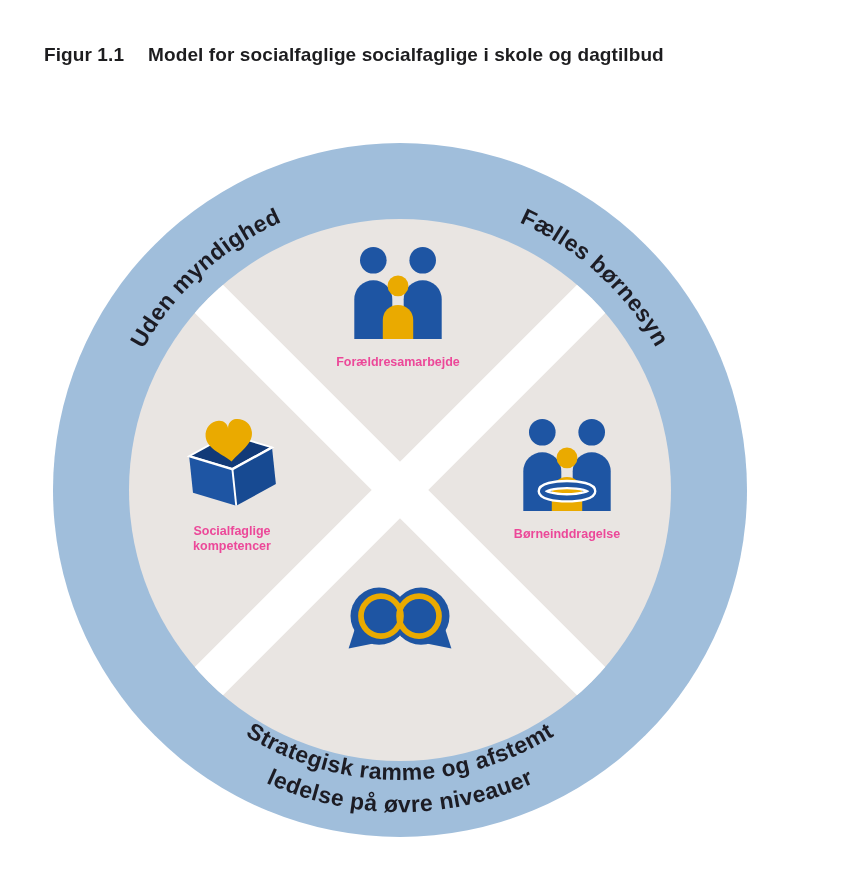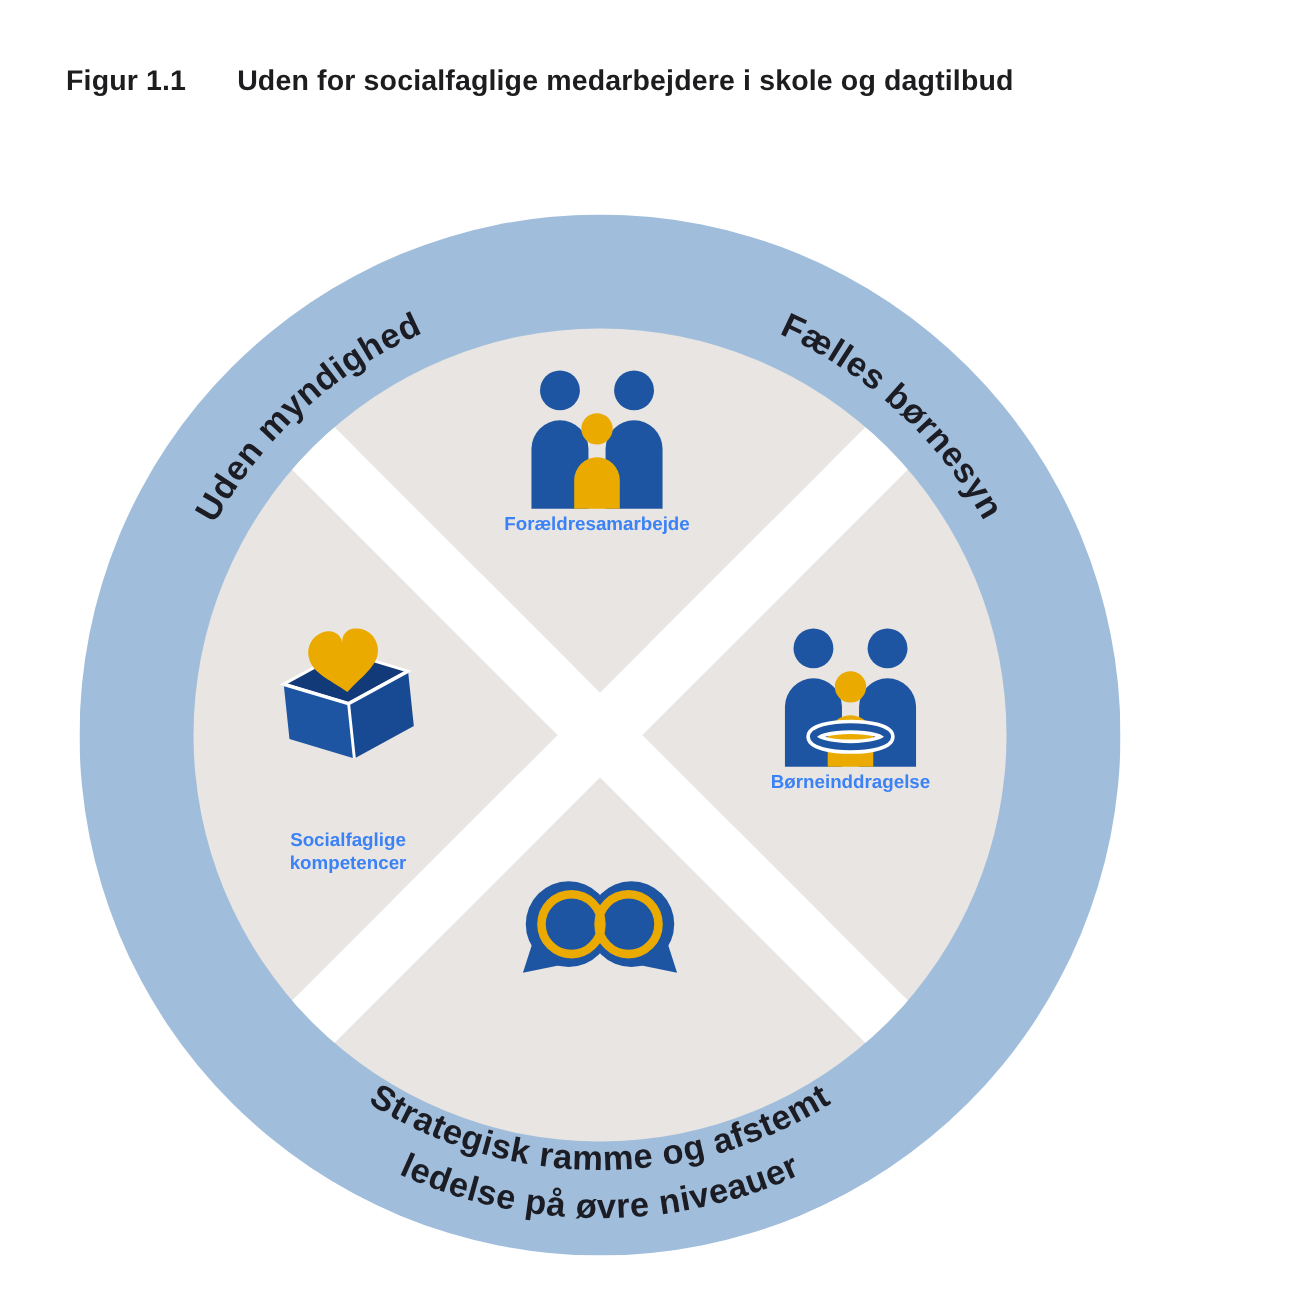--- a/index.html
+++ b/index.html
@@ -3,48 +3,48 @@
 <meta charset="utf-8">
 <style>
   html,body{margin:0;padding:0;}
   body{
     width:864px;height:872px;position:relative;overflow:hidden;
     background:#ffffff;
     font-family:"Liberation Sans", sans-serif;
   }
   .figure-header{
     position:absolute;left:44px;top:44px;
-    display:flex;gap:34px;
+    display:flex;gap:24px;
     font-size:19px;font-weight:bold;color:#1d1d1f;
     letter-spacing:.1px;
   }
   .diagram{
     position:absolute;left:53px;top:143px;width:694px;height:694px;
   }
   .diagram svg.base{position:absolute;left:0;top:0;}
   .ring-text{
     font-size:23px;font-weight:bold;fill:#1c1c24;letter-spacing:.4px;
     font-family:"Liberation Sans", sans-serif;
   }
   .quad{
     position:absolute;display:flex;flex-direction:column;align-items:center;
     text-align:center;
   }
   .quad .label{
-    margin-top:1px;
-    font-size:12.5px;font-weight:600;color:#3b82f6;line-height:15px;
+    margin-top:14px;
+    font-size:12.5px;font-weight:600;color:#ec4899;line-height:15px;
     white-space:nowrap;
   }
 </style>
 </head>
 <body>
 
 <div class="figure-header">
   <span>Figur 1.1</span>
-  <span>Uden for socialfaglige medarbejdere i skole og dagtilbud</span>
+  <span>Model for socialfaglige socialfaglige i skole og dagtilbud</span>
 </div>
 
 <div class="diagram">
 
   <svg class="base" viewBox="0 0 694 694" width="694" height="694">
     <defs>
       <clipPath id="innerClip">
           <circle cx="347" cy="347" r="271"></circle>
         </clipPath>
       <path id="arcTL" d="M 64.0 271.2 A 293 293 0 0 1 296.1 58.5" fill="none"></path>
@@ -94,21 +94,21 @@
       <path d="M14 98 V56 A20 20 0 0 1 54 56 V98 Z" fill="#1e55a3"></path>
       <path d="M66 98 V56 A20 20 0 0 1 106 56 V98 Z" fill="#1e55a3"></path>
       <circle cx="60" cy="42" r="11" fill="#eaaa00"></circle>
       <path d="M44 98 V78 A16 16 0 0 1 76 78 V98 Z" fill="#eaaa00"></path>
       <ellipse cx="60" cy="77" rx="26" ry="7" fill="none" stroke="#ffffff" stroke-width="10"></ellipse>
       <ellipse cx="60" cy="77" rx="26" ry="7" fill="none" stroke="#1e55a3" stroke-width="5"></ellipse>
     </svg>
     <div class="label">Børneinddragelse</div>
   </div>
 
-  <div class="quad" style="left:99px;top:262px;width:160px;gap:42px;">
+  <div class="quad" style="left:99px;top:262px;width:160px;">
     <svg viewBox="0 0 130 108" width="126" height="105">
       <g transform="rotate(-6 65 62)">
         <polygon points="65,30 108,48 65,66 22,48" fill="#123a78" stroke="#ffffff" stroke-width="2"></polygon>
         <path d="M65 58 C54 48,41 42,41 30 C41 21,48 15,56 15 C61 15,65 19,65 24 C65 19,69 15,74 15 C82 15,89 21,89 30 C89 42,76 48,65 58 Z" fill="#eaaa00"></path>
         <polygon points="22,48 65,66 65,104 22,86" fill="#1e55a3"></polygon>
         <polygon points="65,66 108,48 108,86 65,104" fill="#174a92"></polygon>
         <polyline points="22,48 65,66 108,48" fill="none" stroke="#ffffff" stroke-width="2.5"></polyline>
         <line x1="65" y1="66" x2="65" y2="104" stroke="#ffffff" stroke-width="2"></line>
       </g>
     </svg>

